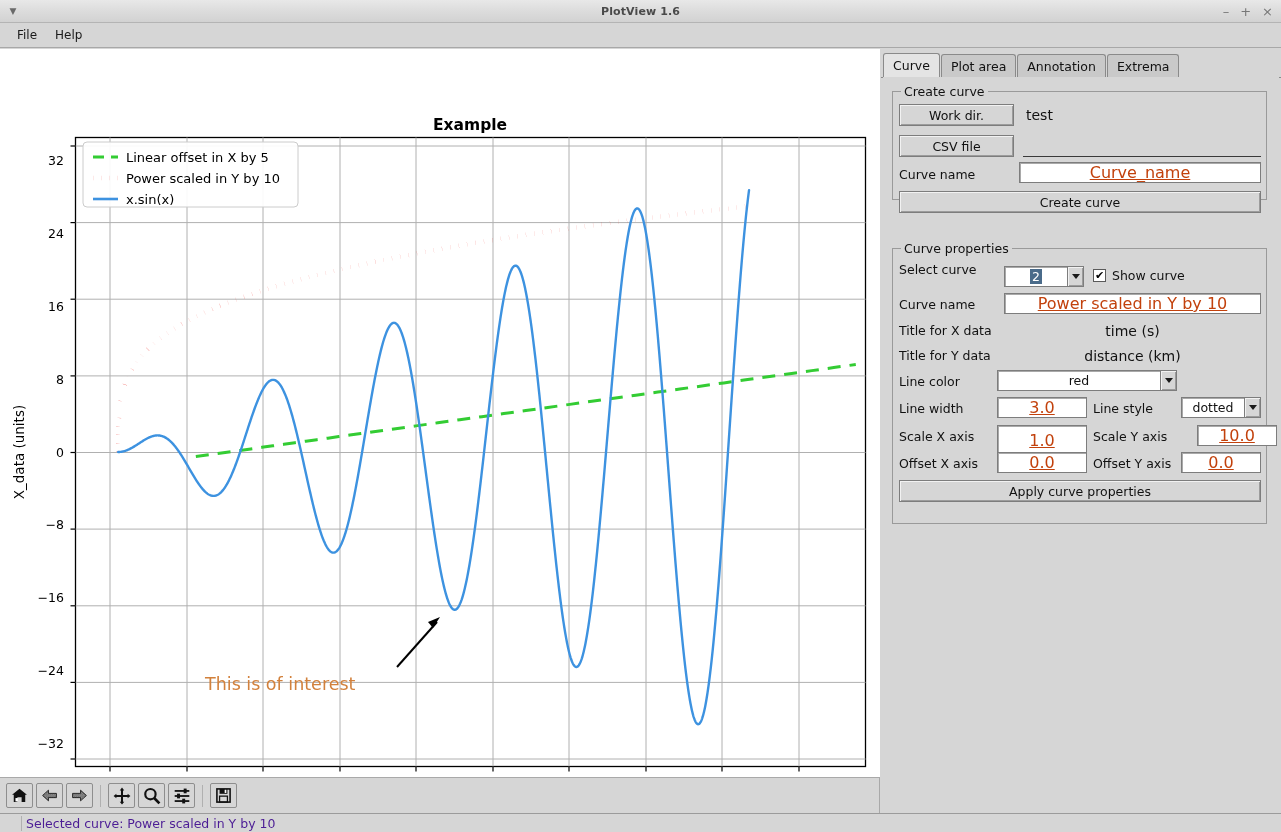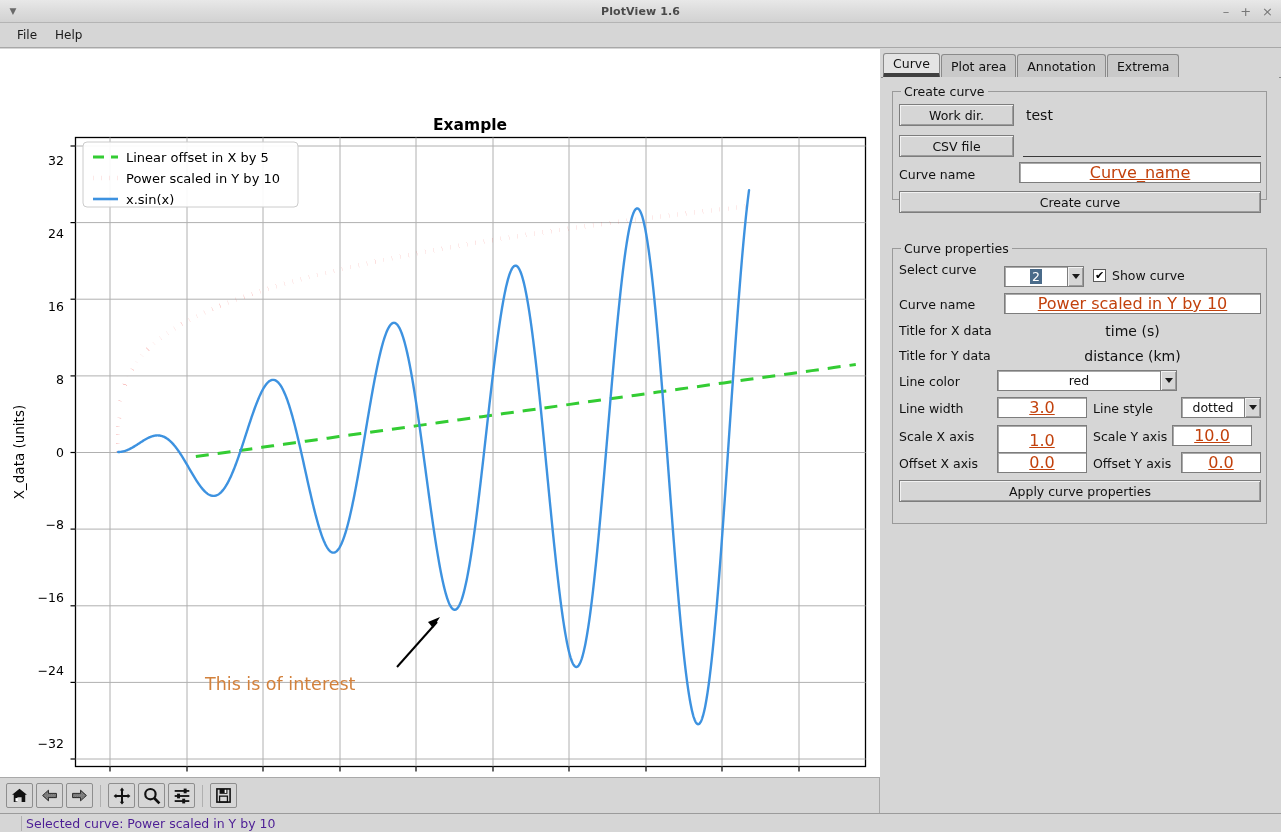--- a/index.html
+++ b/index.html
@@ -90,21 +90,21 @@
     height:23px; padding:0 9px; margin-right:1px;
     font-size:12.5px; color:#111;
     border:1px solid #8a8a8a; border-bottom:none;
     border-radius:3px 3px 0 0;
     background:#c9c9c9;
     display:flex; align-items:center;
     cursor:pointer;
   }
   .tab.active {
     background:#e4e4e4; height:25px; margin-bottom:-1px;
-    border-bottom:5px solid #404040;
+    border-bottom:1px solid #404040;
   }
   #tabbody {
     position:absolute; left:2px; top:28px; width:396px; height:440px;
     background:#d6d6d6;
   }
 
   
   .groupbox {
     position:absolute;
     border:1px solid #9a9a9a;
@@ -420,21 +420,21 @@
       <div class="combo" style="position:absolute; left:288px; top:148px; width:80px; height:21px;">
         <div class="cval">dotted</div>
         <div class="carrow">
             <i></i>
           </div>
       </div>
 
       <div class="row-label" style="position:absolute; left:6px; top:180px;">Scale X axis</div>
       <div class="txtfield" style="position:absolute; left:104px; top:176px; width:90px; height:30px;">1.0</div>
       <div class="row-label" style="position:absolute; left:200px; top:180px;">Scale Y axis</div>
-      <div class="txtfield" style="position:absolute; left:279px; top:176px; width:80px; height:21px;">10.0</div>
+      <div class="txtfield" style="position:absolute; left:304px; top:176px; width:80px; height:21px;">10.0</div>
 
       <div class="row-label" style="position:absolute; left:6px; top:207px;">Offset X axis</div>
       <div class="txtfield" style="position:absolute; left:104px; top:203px; width:90px; height:21px;">0.0</div>
       <div class="row-label" style="position:absolute; left:200px; top:207px;">Offset Y axis</div>
       <div class="txtfield" style="position:absolute; left:288px; top:203px; width:80px; height:21px;">0.0</div>
 
       <div class="btn3d" style="position:absolute; left:6px; top:231px; width:362px; height:22px;">Apply curve properties</div>
     </div>
 
   </div>

